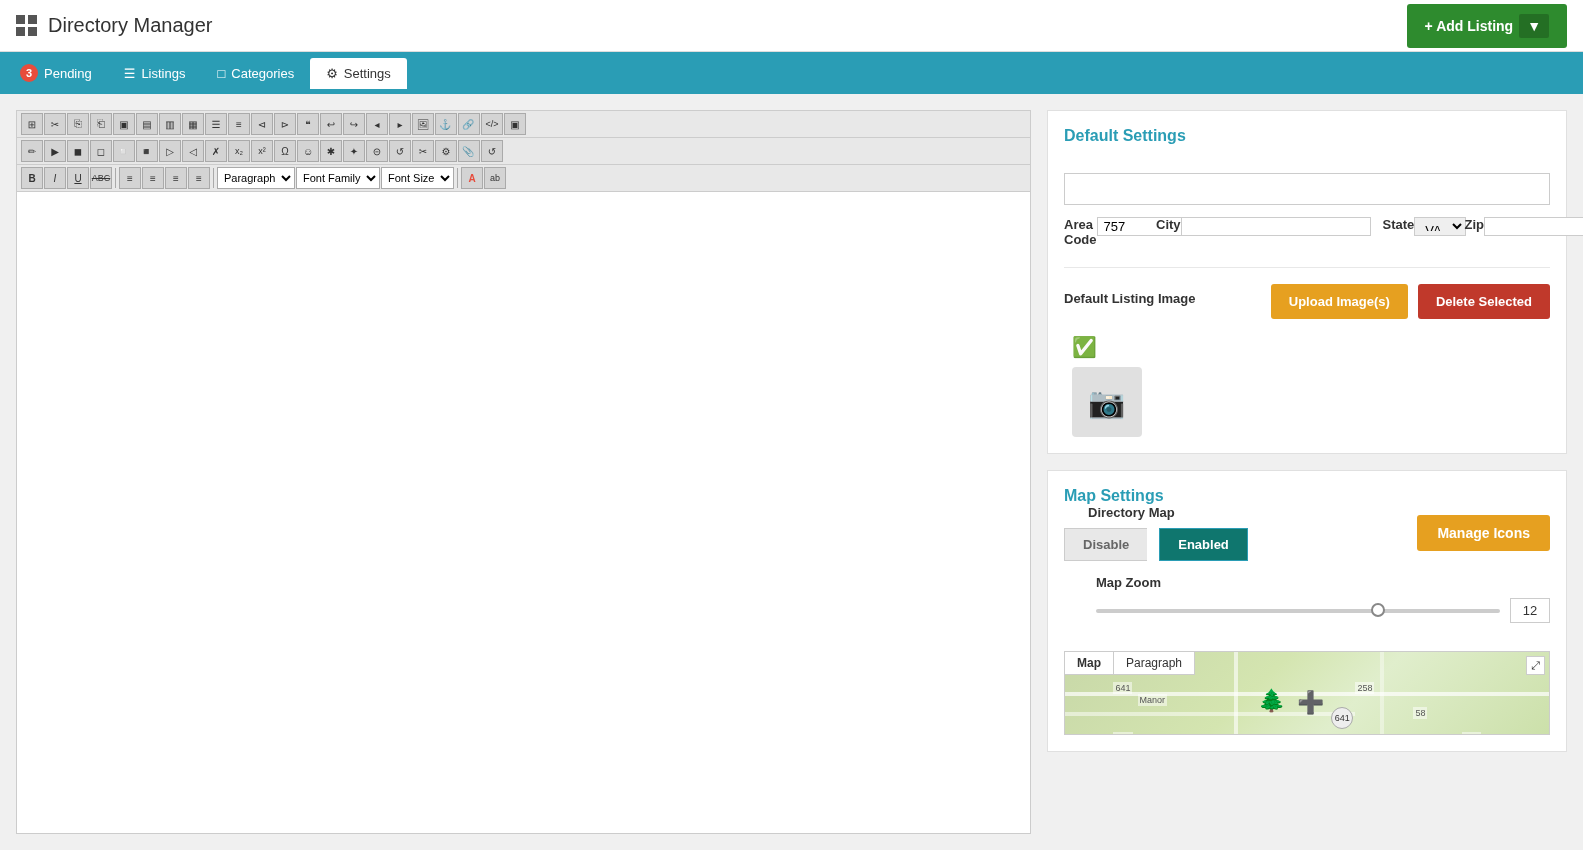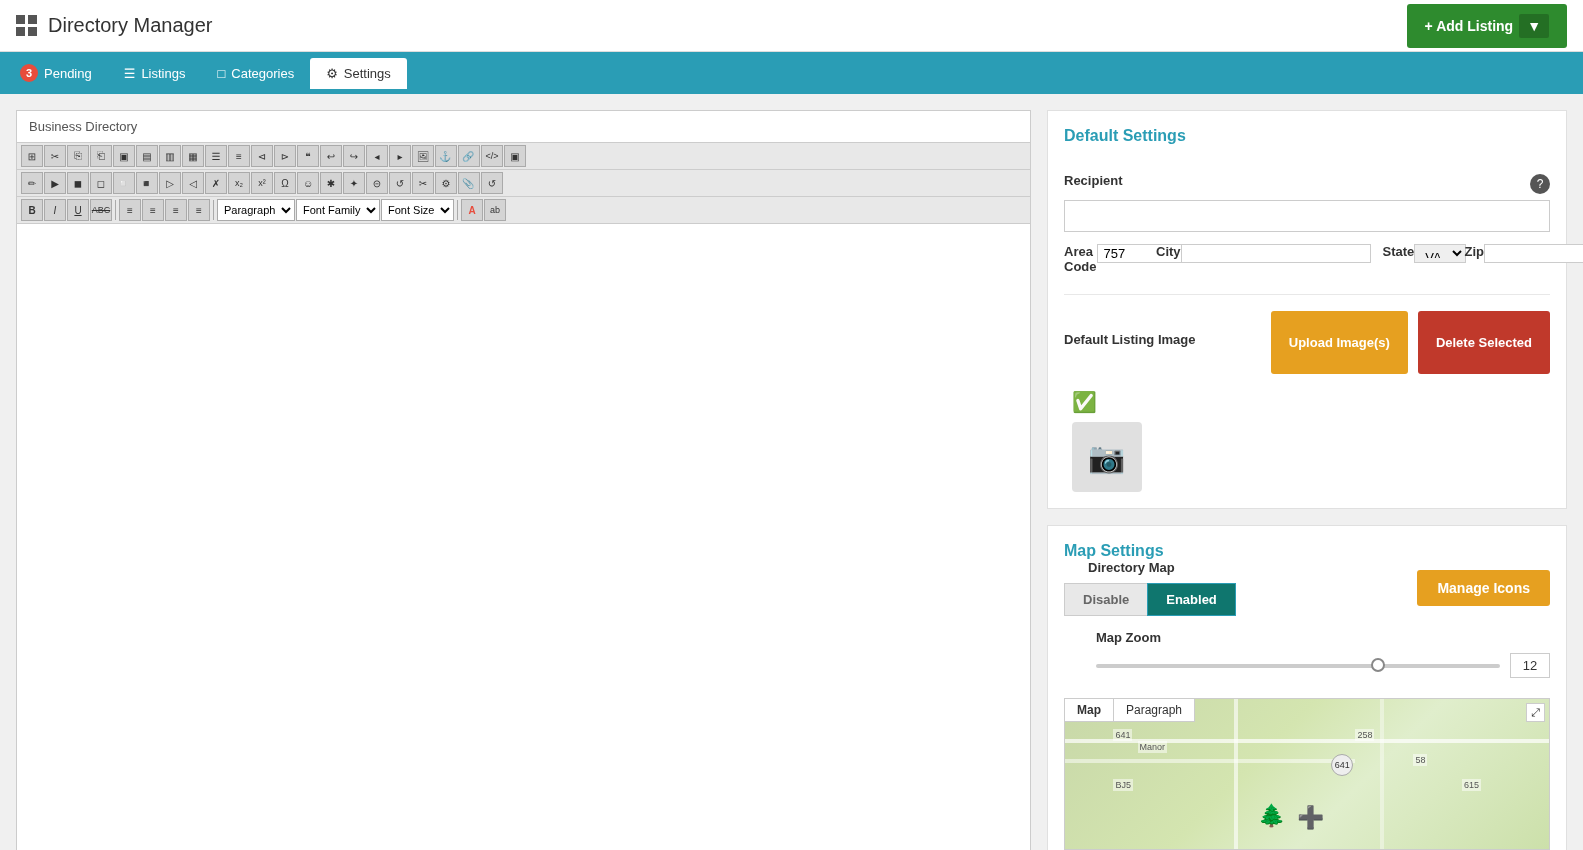--- a/index.html
+++ b/index.html
@@ -214,21 +214,21 @@
     }
     .image-section-row {
       display: flex;
       align-items: center;
       justify-content: space-between;
     }
     .btn-upload {
       background: #e6a020;
       color: #fff;
       border: none;
-      padding: 24px 18px;
+      padding: 10px 18px;
       font-size: 13px;
       font-weight: bold;
       cursor: pointer;
       border-radius: 3px;
     }
     .btn-delete {
       background: #c0392b;
       color: #fff;
       border: none;
       padding: 10px 18px;
@@ -280,21 +280,21 @@
       justify-content: space-between;
       margin-bottom: 14px;
     }
     .map-directory-label {
       font-weight: bold;
       font-size: 13px;
       margin-left: 24px;
     }
     .toggle-group {
       display: flex;
-      gap: 0;
+      gap: 12px;
       align-items: flex-end;
     }
     .toggle-btn {
       padding: 8px 18px;
       border: 1px solid #ccc;
       cursor: pointer;
       font-size: 13px;
       font-weight: bold;
     }
     .toggle-btn.inactive {
@@ -346,22 +346,22 @@
       cursor: pointer;
     }
     .zoom-value {
       border: 1px solid #ccc;
       padding: 4px 8px;
       width: 40px;
       text-align: center;
       font-size: 13px;
     }
     .map-preview {
-      margin-top: 20px;
-      height: 152px;
+      margin-top: 28px;
+      height: 84px;
       background: #b91c1c;
       position: relative;
       overflow: hidden;
       border: 1px solid #ccc;
     }
     .map-preview-inner {
       width: 100%;
       height: 100%;
       background: linear-gradient(135deg, #c8d8a8 0%, #d4e5b0 40%, #e0eecc 60%, #cce0aa 100%);
       position: relative;
@@ -469,21 +469,20 @@
   </div>
   <div class="nav-tab active">
     <span>⚙</span>
     <span>Settings</span>
   </div>
 </div>
 
 <div class="main-content">
 
   <div class="editor-panel">
-    <div class="editor-title">Business Directory</div>
 
     <div class="toolbar-row">
       <button class="toolbar-btn" title="Save">⊞</button>
       <button class="toolbar-btn" title="Cut">✂</button>
       <button class="toolbar-btn" title="Copy">⎘</button>
       <button class="toolbar-btn" title="Paste">⎗</button>
       <button class="toolbar-btn">▣</button>
       <button class="toolbar-btn">▤</button>
       <button class="toolbar-btn">▥</button>
       <button class="toolbar-btn">▦</button>
@@ -556,26 +555,20 @@
   </div>
 
   <div class="settings-panel">
 
     <div class="settings-block">
       <div style="display:flex; justify-content:space-between; align-items:center; margin-bottom:14px;">
         <span class="section-title">Default Settings</span>
       </div>
 
       <div style="margin-bottom:12px;">
-        <div style="display:flex; align-items:center; justify-content:space-between; margin-bottom:6px;">
-          <span class="field-label">Recipient</span>
-          <div class="field-help">
-            <span>?</span>
-          </div>
-        </div>
         <input class="field-input" type="text" value="" style="">
       </div>
 
       <div class="fields-row">
         <div class="field-group area-code">
           <label>Area Code</label>
           <input type="text" value="757" style="">
         </div>
         <div class="field-group city">
           <label>City</label>

